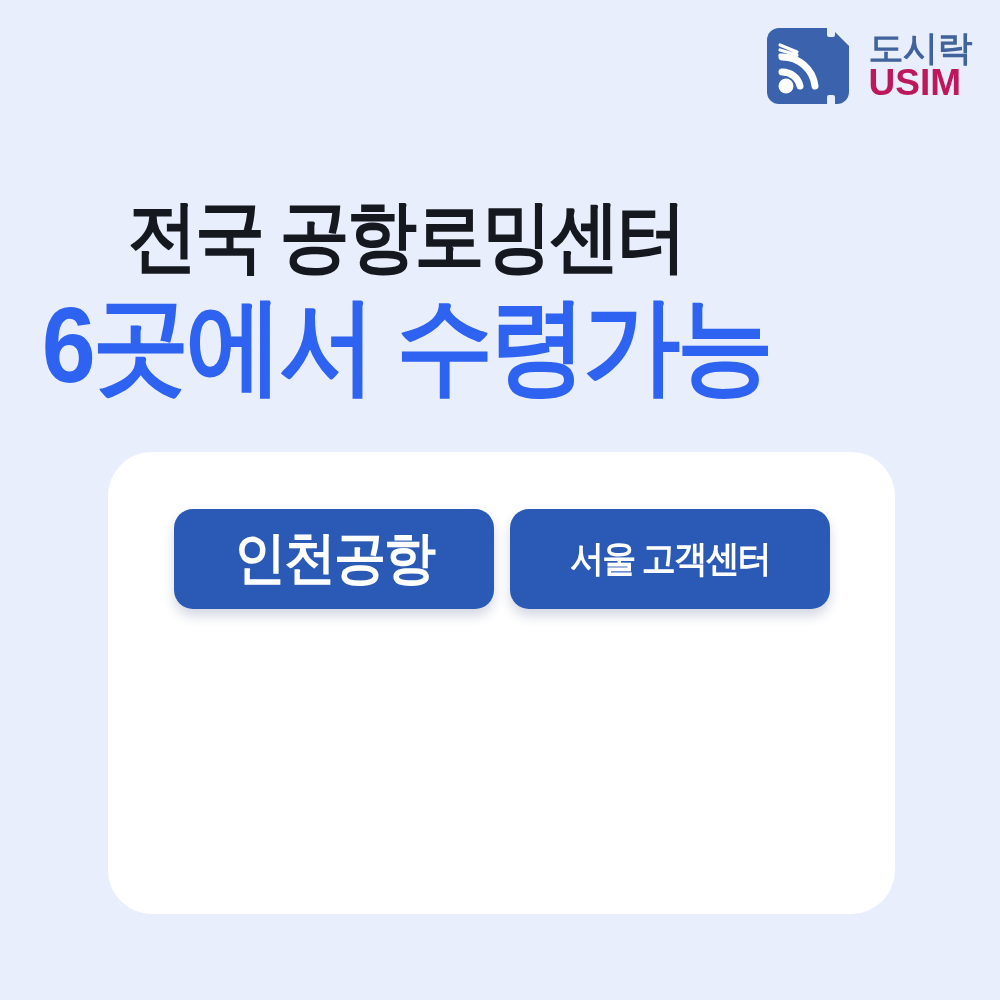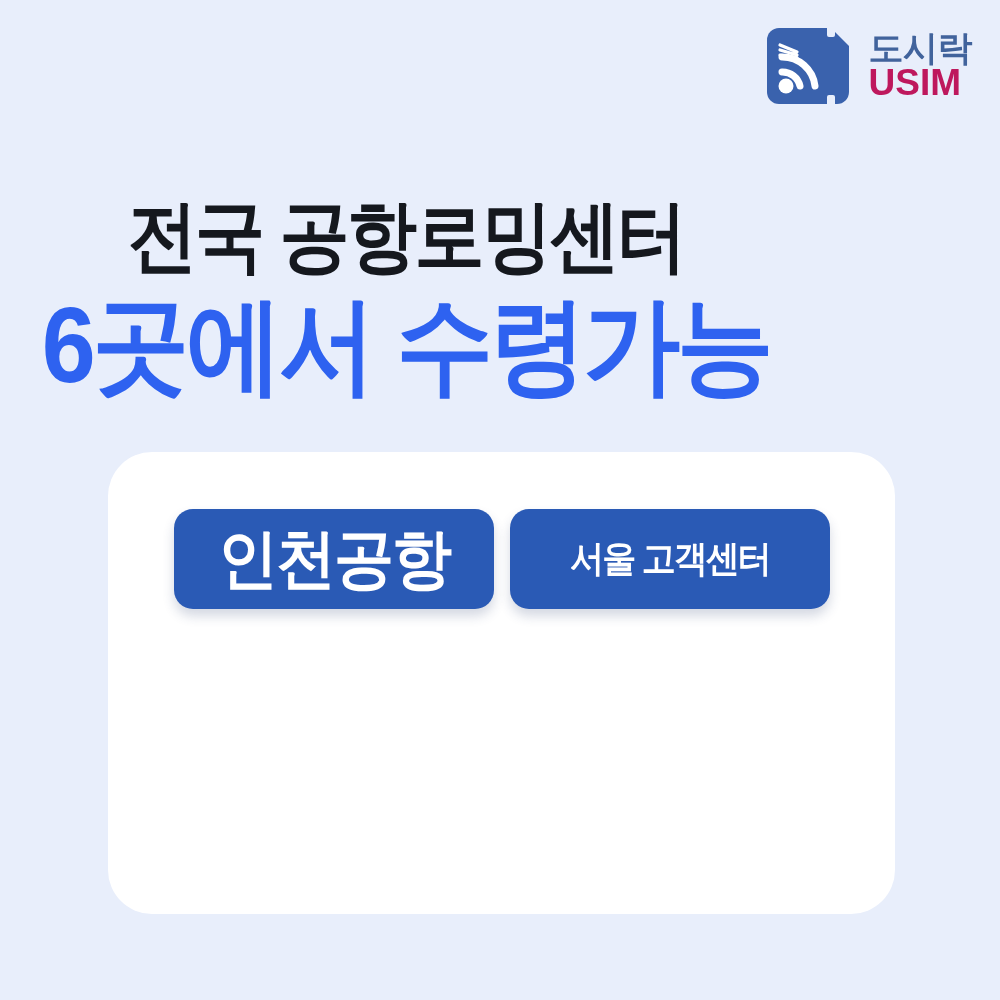--- a/index.html
+++ b/index.html
@@ -123,21 +123,21 @@
     box-shadow: 0 7px 12px rgba(40, 60, 110, 0.20);
     box-sizing: border-box;
     user-select: none;
     text-align: center;
     padding: 0 10px;
   }
   .pill .pill-label {
     display: block;
     transform: scaleY(1.08);
   }
-  .pill.size-lg { font-size: 60px; }
+  .pill.size-lg { font-size: 52px; }
   .pill.size-md { font-size: 34px; }
 </style>
 </head>
 <body>
 
 <div class="poster">
 
   <div class="logo-block">
     <svg class="logo-mark" viewBox="0 0 88 76" aria-hidden="true">
       <path d="M12 0 H64 L82 18 V64 a12 12 0 0 1 -12 12 H12 A12 12 0 0 1 0 64 V12 A12 12 0 0 1 12 0 Z" fill="#3a62ad"></path>

